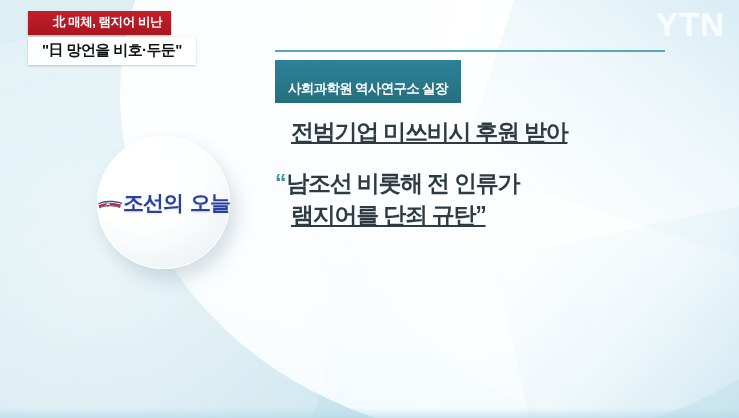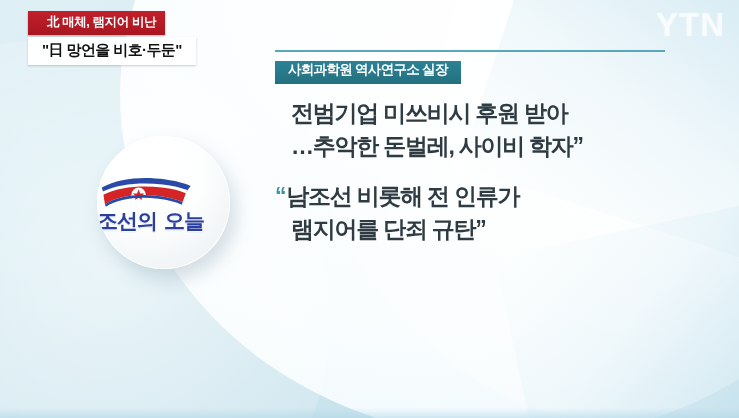--- a/index.html
+++ b/index.html
@@ -102,21 +102,21 @@
     z-index: 6;
   }
 
   .banner-red {
     display: inline-block;
     background: linear-gradient(180deg, #c2202a 0%, #a81620 100%);
     color: #ffffff;
     font-size: 12.5px;
     font-weight: 700;
     letter-spacing: -0.4px;
-    padding: 3px 9px 4px 19px;
+    padding: 3px 9px 4px 25px;
     white-space: nowrap;
     box-shadow: 0 1px 2px rgba(0,0,0,0.28);
   }
 
   .banner-white {
     display: block;
     background: rgba(255,255,255,0.94);
     color: #121212;
     font-size: 15px;
     font-weight: 700;
@@ -139,22 +139,22 @@
     background: radial-gradient(circle at 36% 26%, #ffffff 0%, #fdfefe 45%, #f0f4f6 78%, #e4eaee 100%);
     box-shadow: 6px 10px 18px rgba(120,150,165,0.30), 0 0 0 1px rgba(255,255,255,0.8) inset;
     z-index: 5;
     overflow: hidden;
   }
 
   .logo-inner {
     position: absolute;
     inset: 0;
     display: flex;
-    flex-direction: column;
-    align-items: flex-start;
+    flex-direction: row;
+    align-items: center;
     justify-content: center;
   }
 
   .logo-flag { width: 96px; height: 40px; display: block; margin-bottom: -3px; }
 
   .logo-text {
     font-size: 21px;
     font-weight: 800;
     letter-spacing: -1px;
     color: #2a3f9e;
@@ -190,36 +190,36 @@
     margin-bottom: 8px;
   }
 
   .subtitle-bar {
     display: inline-block;
     background: linear-gradient(180deg, #2d8296 0%, #23707f 100%);
     color: #ffffff;
     font-size: 13.5px;
     font-weight: 700;
     letter-spacing: -0.7px;
-    padding: 0 13px 5px 13px;
+    padding: 20px 13px 5px 13px;
     white-space: nowrap;
   }
 
   .quote-block { margin-top: 13px; }
   .quote-block.second { margin-top: 18px; }
 
   .quote-line {
     font-size: 23px;
     font-weight: 700;
     letter-spacing: -1.25px;
     color: #2e3b42;
     line-height: 1.42;
     white-space: nowrap;
   }
-  .quote-line.indent { padding-left: 16px; }
+  .quote-line.indent { padding-left: 16px; text-decoration: underline; }
 
   .qmark {
     color: #3d93a8;
     font-weight: 800;
     font-size: 23px;
     padding-right: 1px;
   }
 </style>
 </head>
 <body>
@@ -257,21 +257,20 @@
   </div>
 
   <div class="content">
 
     <div class="headline-rule"></div>
 
     <div class="subtitle-bar">사회과학원 역사연구소 실장</div>
 
     <div class="quote-block">
       <div class="quote-line indent">전범기업 미쓰비시 후원 받아</div>
-      <div class="quote-line indent">…추악한 돈벌레, 사이비 학자”</div>
     </div>
 
     <div class="quote-block second">
       <div class="quote-line"><span class="qmark">“</span><span>남조선 비롯해 전 인류가</span></div>
       <div class="quote-line indent">램지어를 단죄 규탄”</div>
     </div>
 
   </div>
 </div>
 

